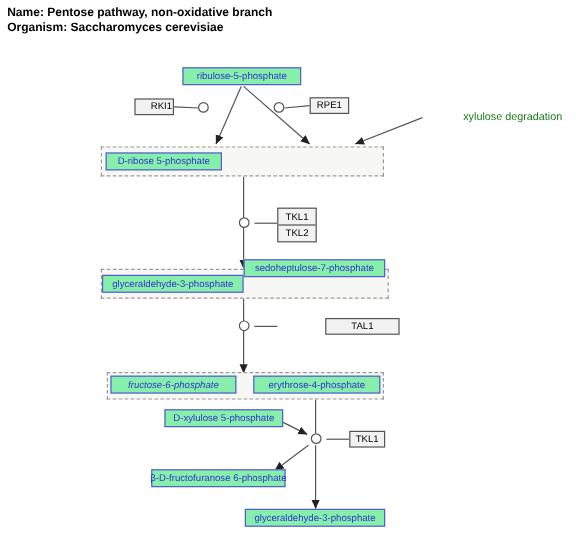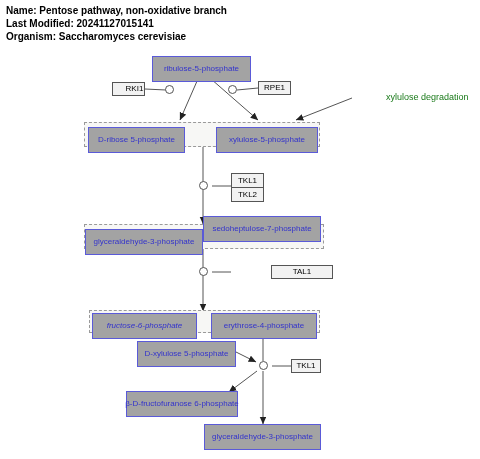--- a/index.html
+++ b/index.html
@@ -45,30 +45,30 @@
     width: 480px;
     height: 459px;
     pointer-events: none;
   }
 
   
   .cbox {
     position: absolute;
     box-sizing: border-box;
     border: 1px solid #5a5ad8;
-    background: #a3a3a3;
+    background: #86efac;
     color: #3333cc;
     font-size: 8px;
     line-height: 1;
     text-align: center;
     white-space: nowrap;
     display: flex;
     align-items: center;
     justify-content: center;
-    height: 26px;
+    height: 15px;
   }
 
   
   .ebox {
     position: absolute;
     box-sizing: border-box;
     border: 1px solid #555555;
     background: #f2f2f2;
     color: #000000;
     font-size: 8px;
@@ -123,21 +123,20 @@
     color: #1a7a1a;
     white-space: nowrap;
     margin-left: 18px;
   }
 </style>
 </head>
 <body>
 
 <div id="header">
   <div class="hline">Name: Pentose pathway, non-oxidative branch</div>
-  <div class="hline">Last Modified: 20241127015141</div>
   <div class="hline">Organism: Saccharomyces cerevisiae</div>
 </div>
 
 <div id="canvas">
 
   <svg id="wires" viewBox="0 0 480 459" xmlns="http://www.w3.org/2000/svg">
     <defs>
       <marker id="arw" markerWidth="9" markerHeight="9" refX="7.4" refY="3.4" orient="auto" markerUnits="userSpaceOnUse">
         <path d="M0,0 L7.6,3.4 L0,6.8 z" fill="#222222"></path>
       </marker>
@@ -174,21 +173,20 @@
   </svg>
 
   <div class="cgroup" style="left:84px; top:122px; width:236px; height:25px;"></div>
   <div class="cgroup" style="left:84px; top:224px; width:240px; height:25px;"></div>
   <div class="cgroup" style="left:89px; top:310px; width:231px; height:23px;"></div>
 
   <div class="cbox" style="left:152px; top:56px; width:99px;">ribulose-5-phosphate</div>
 
   <div class="cbox" style="left:88px; top:127px; width:97px;">D-ribose 5-phosphate</div>
 
-  <div class="cbox" style="left:216px; top:127px; width:102px;">xylulose-5-phosphate</div>
 
   <div class="cbox" style="left:85px; top:229px; width:118px;">glyceraldehyde-3-phosphate</div>
 
   <div class="cbox" style="left:203px; top:216px; width:118px;">sedoheptulose-7-phosphate</div>
 
   <div class="cbox" style="left:92px; top:313px; width:105px;font-style:italic;">fructose-6-phosphate</div>
 
   <div class="cbox" style="left:211px; top:313px; width:106px;">erythrose-4-phosphate</div>
 
   <div class="cbox" style="left:137px; top:341px; width:99px;">D-xylulose 5-phosphate</div>

